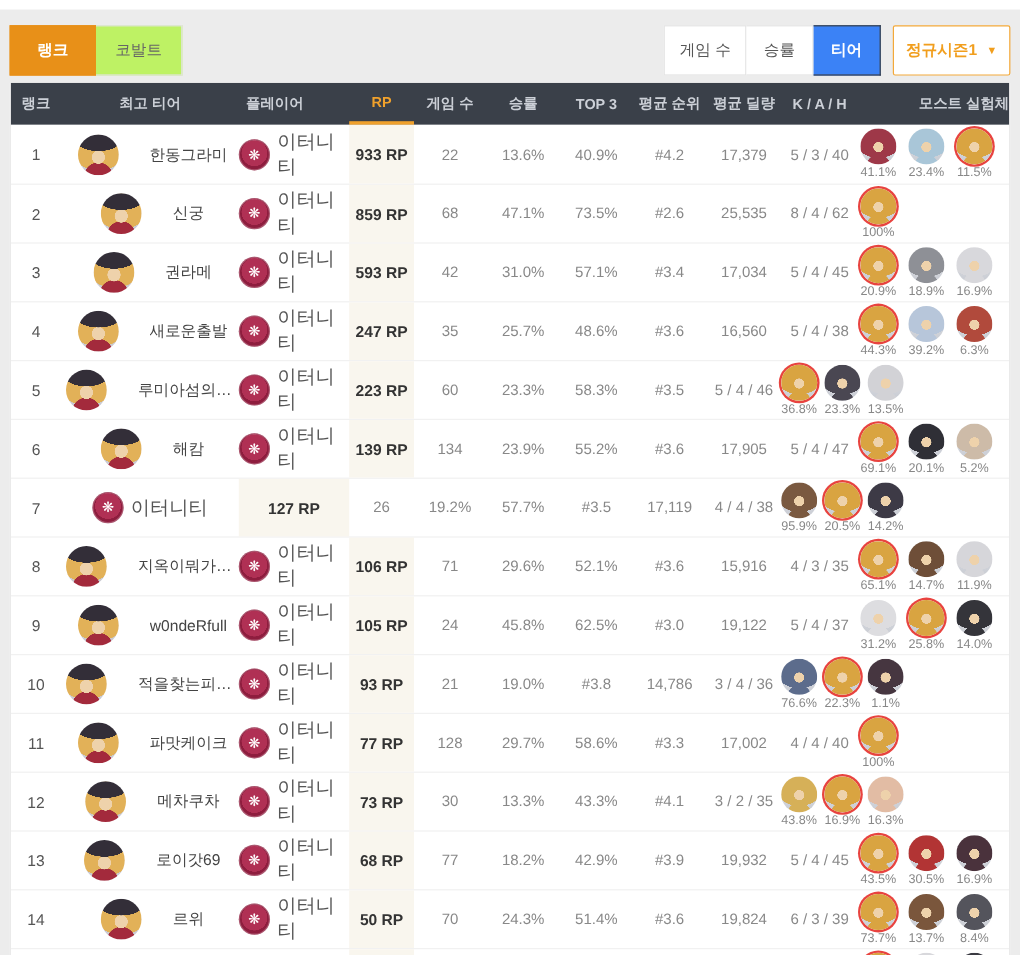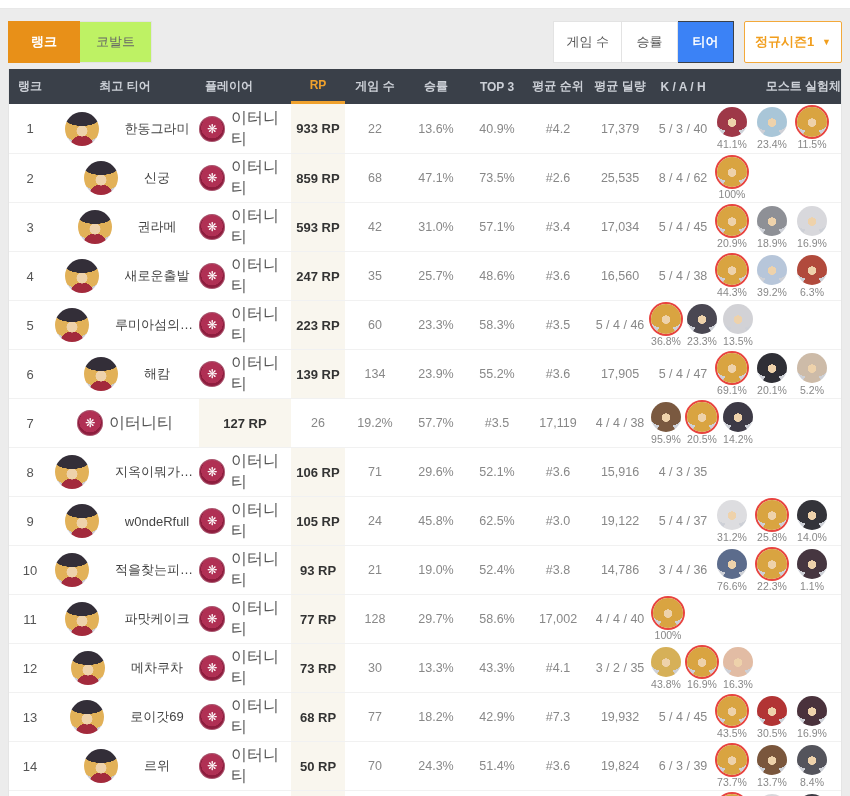--- a/index.html
+++ b/index.html
@@ -335,20 +335,34 @@
       <span class="tier-badge">❋</span>
       <span class="tier-name">이터니티</span>
     </div>
     <div class="td col-rp">106 RP</div>
     <div class="td">71</div>
     <div class="td">29.6%</div>
     <div class="td">52.1%</div>
     <div class="td">#3.6</div>
     <div class="td">15,916</div>
     <div class="td">4 / 3 / 35</div>
+    <div class="td col-most">
+          <div class="portrait-wrap">
+            <div class="portrait ring" style="--hair: #d9a441;"></div>
+            <div class="portrait-pct">65.1%</div>
+          </div>
+          <div class="portrait-wrap">
+            <div class="portrait" style="--hair: #6e4e38;"></div>
+            <div class="portrait-pct">14.7%</div>
+          </div>
+          <div class="portrait-wrap">
+            <div class="portrait" style="--hair: #d6d6da;"></div>
+            <div class="portrait-pct">11.9%</div>
+          </div>
+        </div>
   </div>
 
   <div class="grid-row trow">
     <div class="td col-rank">9</div>
     <div class="td col-player">
       <span class="avatar"></span>
       <span class="player-name">w0ndeRfull</span>
     </div>
     <div class="td col-tier">
       <span class="tier-badge">❋</span>
@@ -383,21 +397,20 @@
       <span class="avatar"></span>
       <span class="player-name">적을찾는피5라</span>
     </div>
     <div class="td col-tier">
       <span class="tier-badge">❋</span>
       <span class="tier-name">이터니티</span>
     </div>
     <div class="td col-rp">93 RP</div>
     <div class="td">21</div>
     <div class="td">19.0%</div>
-    <div class="td">52.4%</div>
     <div class="td">#3.8</div>
     <div class="td">14,786</div>
     <div class="td">3 / 4 / 36</div>
     <div class="td col-most">
           <div class="portrait-wrap">
             <div class="portrait" style="--hair: #5c6c8c;"></div>
             <div class="portrait-pct">76.6%</div>
           </div>
           <div class="portrait-wrap">
             <div class="portrait ring" style="--hair: #d9a441;"></div>
@@ -417,20 +430,21 @@
       <span class="player-name">파맛케이크</span>
     </div>
     <div class="td col-tier">
       <span class="tier-badge">❋</span>
       <span class="tier-name">이터니티</span>
     </div>
     <div class="td col-rp">77 RP</div>
     <div class="td">128</div>
     <div class="td">29.7%</div>
     <div class="td">58.6%</div>
+    <div class="td">#3.3</div>
     <div class="td">17,002</div>
     <div class="td">4 / 4 / 40</div>
     <div class="td col-most">
           <div class="portrait-wrap">
             <div class="portrait ring" style="--hair: #d9a441;"></div>
             <div class="portrait-pct">100%</div>
           </div>
         </div>
   </div>
 
@@ -473,21 +487,21 @@
       <span class="player-name">로이갓69</span>
     </div>
     <div class="td col-tier">
       <span class="tier-badge">❋</span>
       <span class="tier-name">이터니티</span>
     </div>
     <div class="td col-rp">68 RP</div>
     <div class="td">77</div>
     <div class="td">18.2%</div>
     <div class="td">42.9%</div>
-    <div class="td">#7.3</div>
+    <div class="td">#3.9</div>
     <div class="td">19,932</div>
     <div class="td">5 / 4 / 45</div>
     <div class="td col-most">
           <div class="portrait-wrap">
             <div class="portrait ring" style="--hair: #d9a441;"></div>
             <div class="portrait-pct">43.5%</div>
           </div>
           <div class="portrait-wrap">
             <div class="portrait" style="--hair: #b23434;"></div>
             <div class="portrait-pct">30.5%</div>

